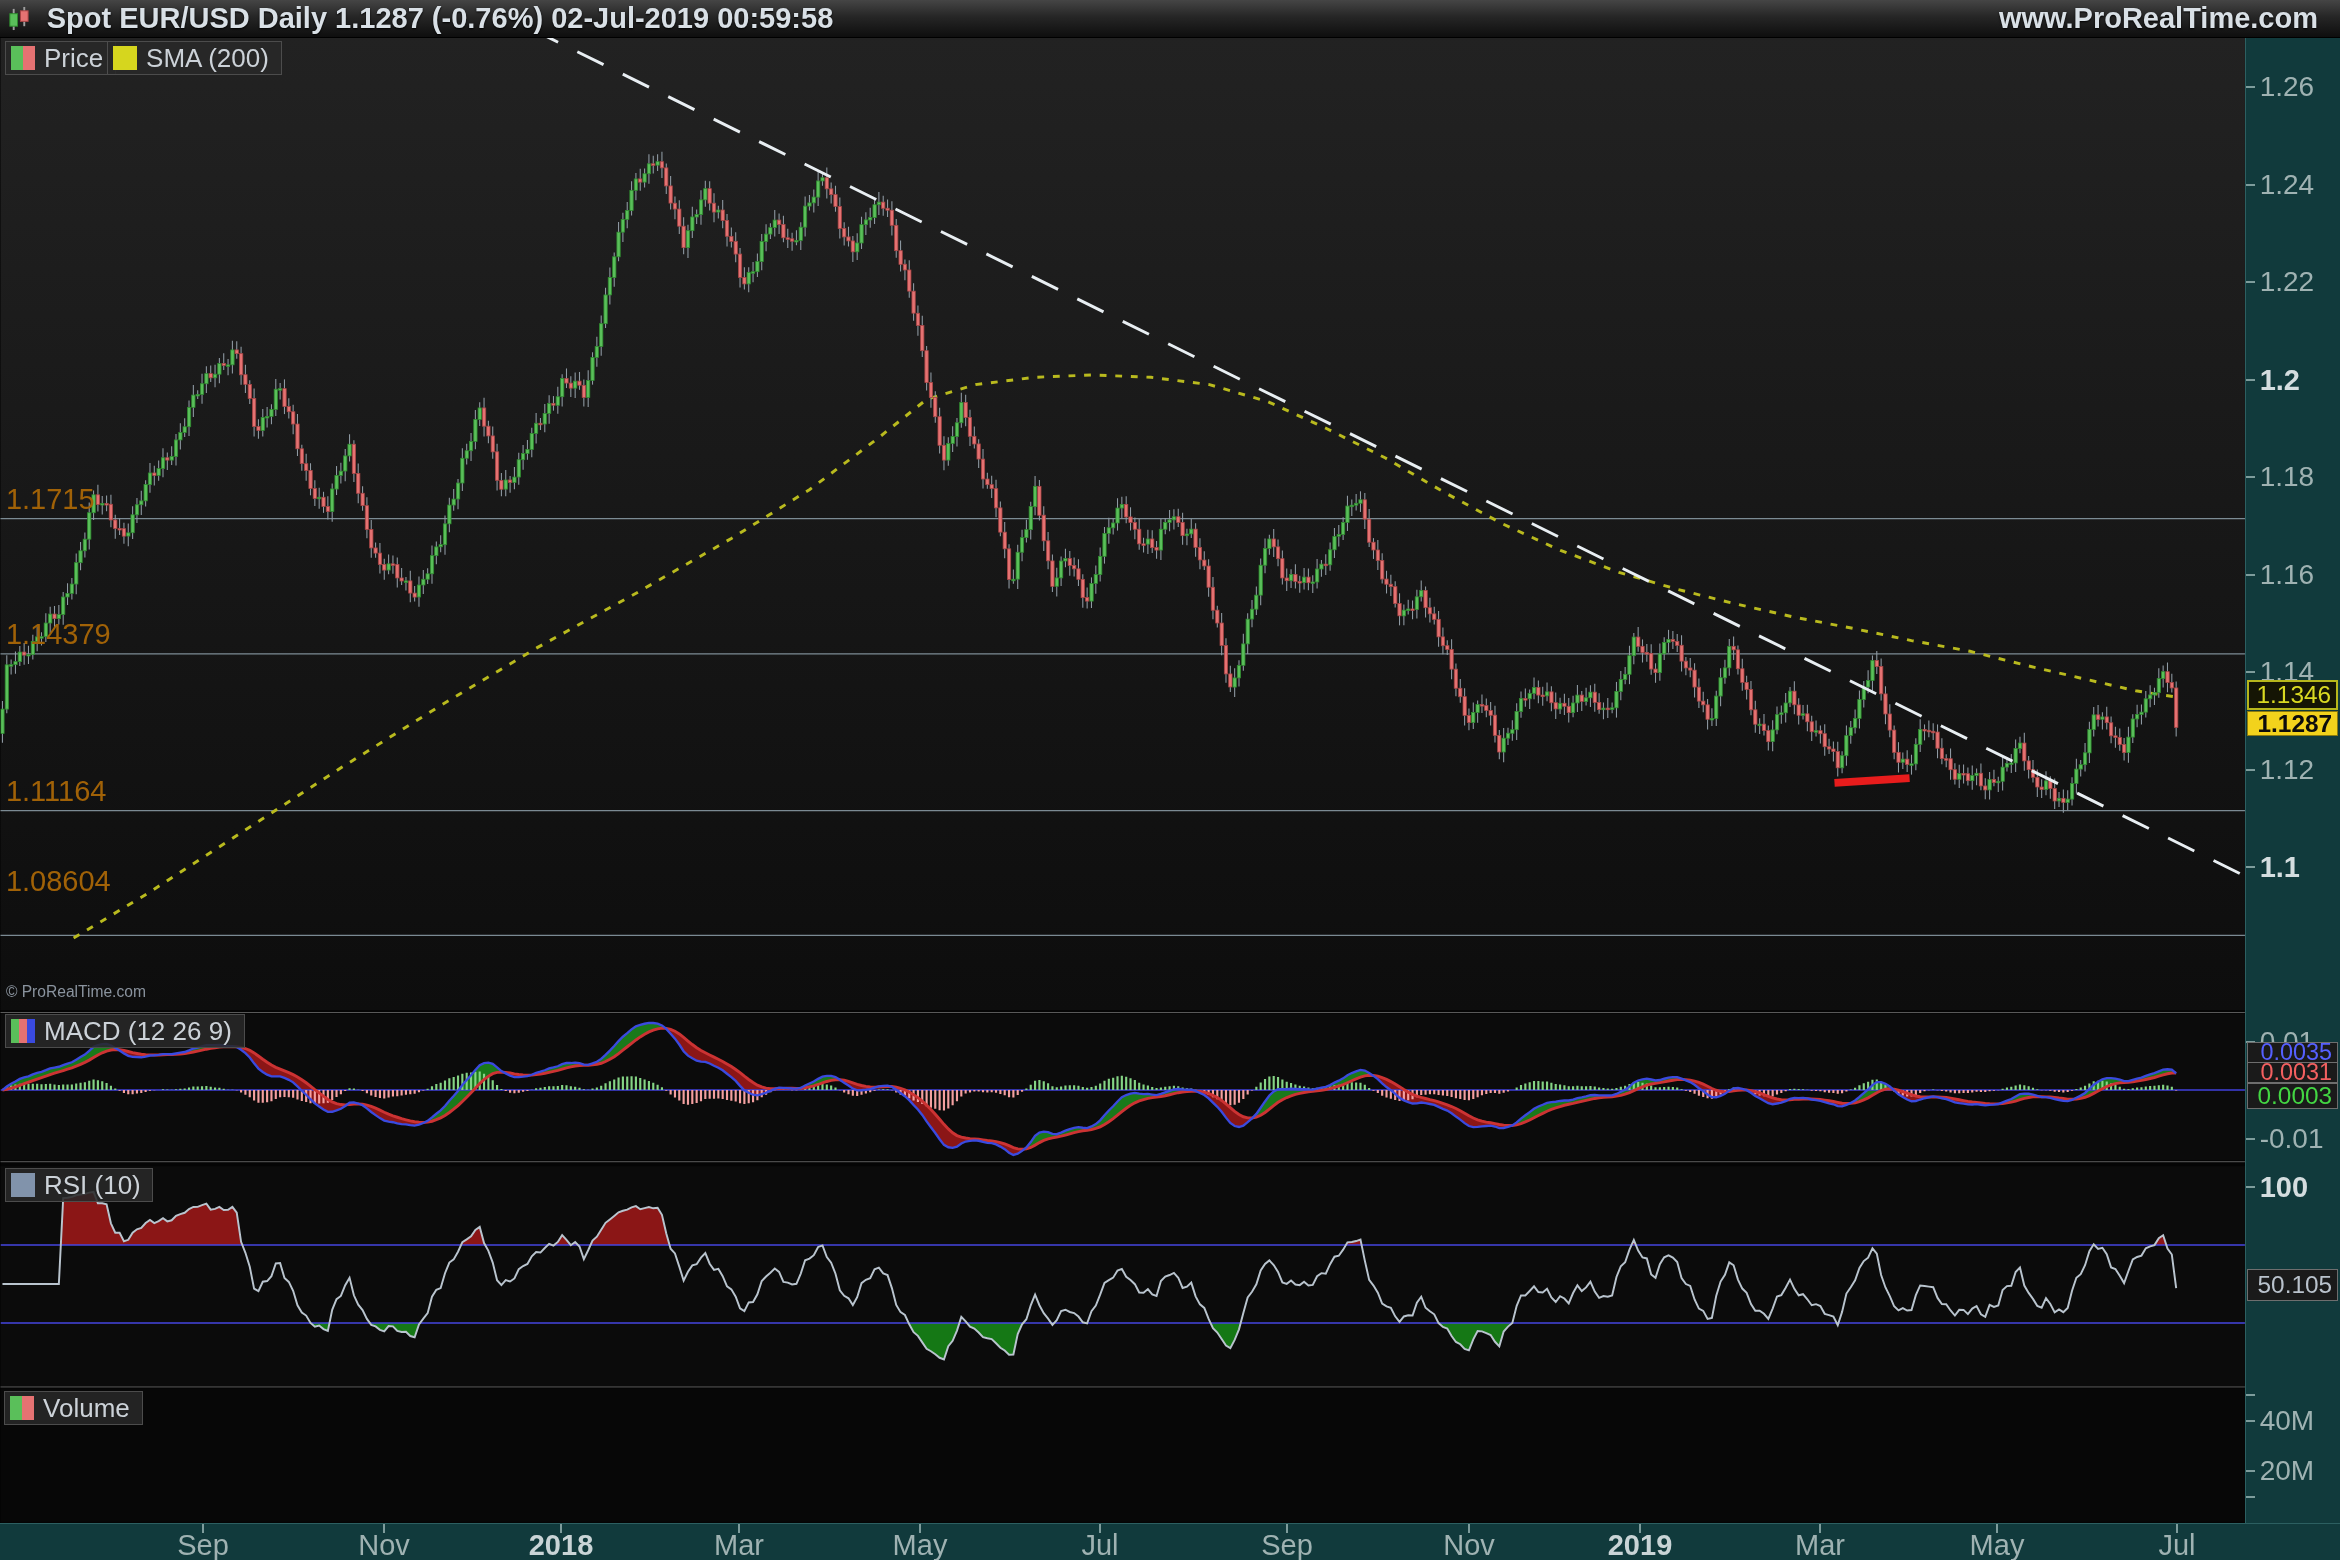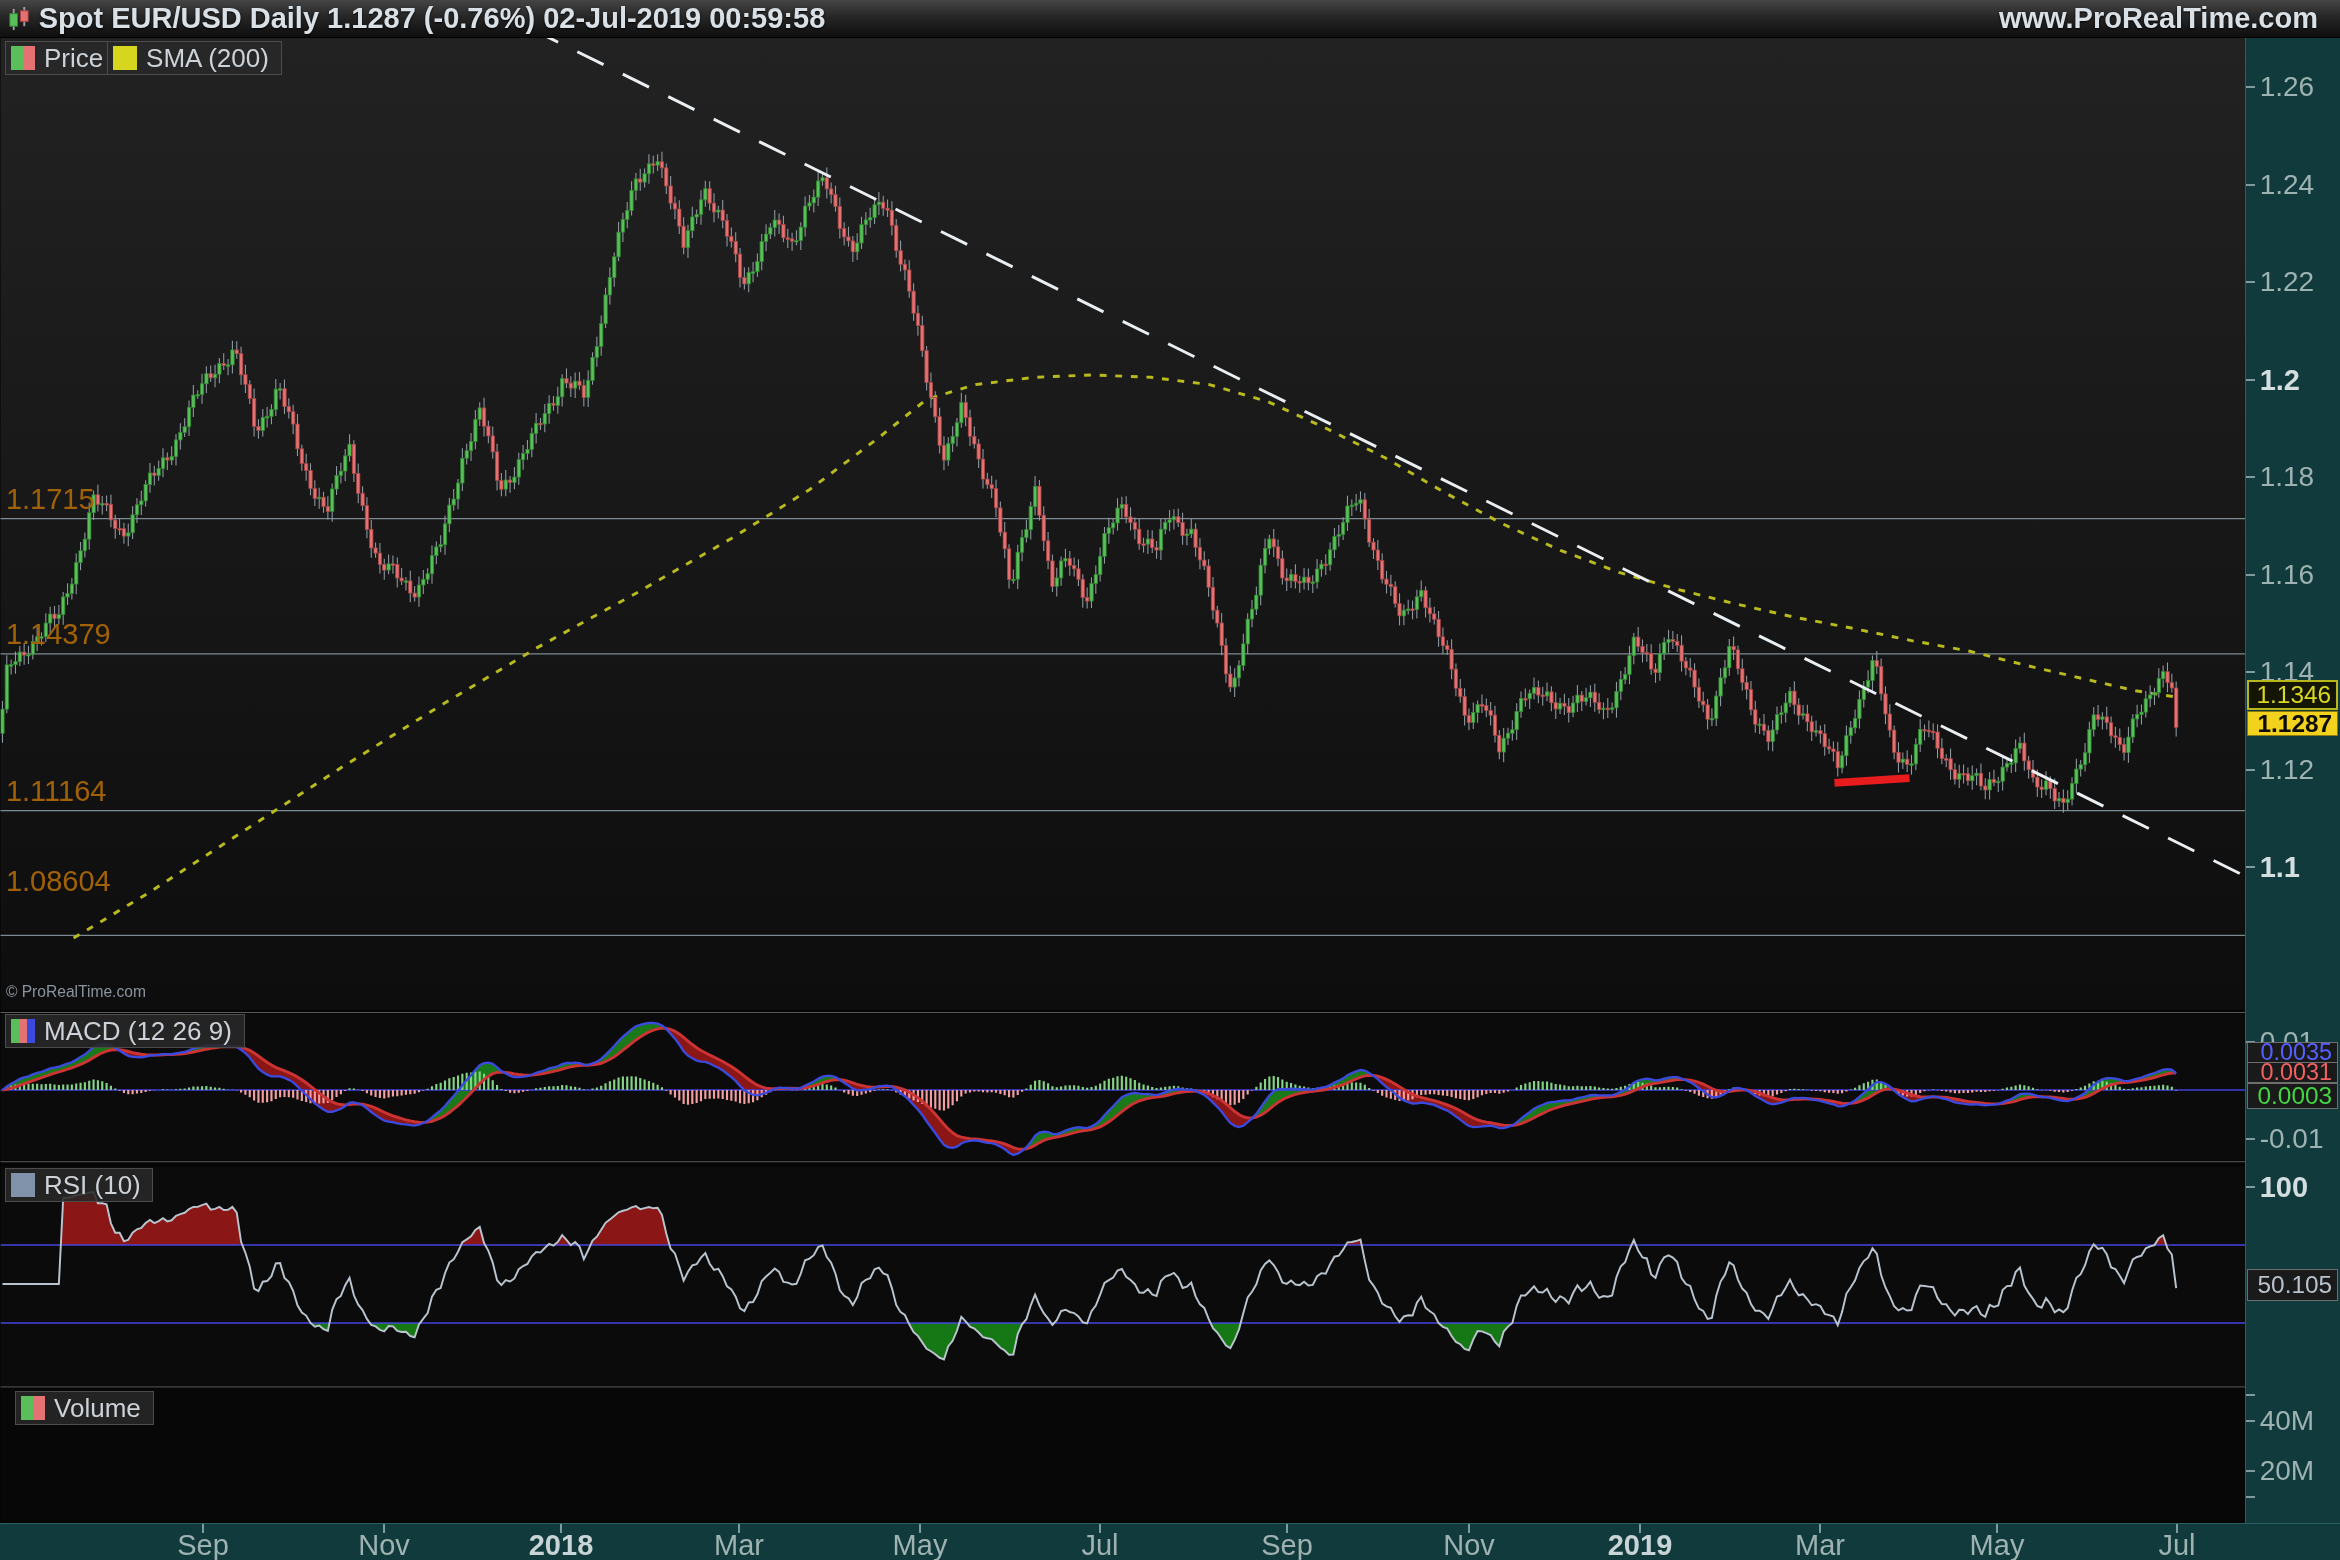--- a/index.html
+++ b/index.html
@@ -4,21 +4,21 @@
 <style>
   html,body{margin:0;padding:0;background:#000;}
   #root{position:relative;width:2341px;height:1560px;background:#000;overflow:hidden;
         font-family:"Liberation Sans",sans-serif;}
   .abs{position:absolute;}
 
   
   #titlebar{left:0;top:0;width:2341px;height:37px;display:flex;align-items:center;
     background:linear-gradient(#454545,#262626 45%,#0e0e0e);border-bottom:1px solid #000;}
   #title-icon{margin:0 7.8px 0 5.9px;display:block;}
-  .title-text{color:#d9e0e6;font-size:29px;font-weight:bold;white-space:nowrap;text-shadow:0 1px 2px #000;}
+  .title-text{color:#d9e0e6;font-size:29px;font-weight:bold;white-space:nowrap;text-shadow:0 1px 2px #000;margin-left:8px;}
   #website{margin-left:auto;padding-right:23px;}
 
   
   .legend{position:absolute;display:flex;align-items:center;gap:8.8px;height:34px;box-sizing:border-box;
     background:rgba(40,40,40,.88);border:1px solid #4c4c4c;padding:2px 11.7px 2px 4.9px;
     color:#ccd2d8;font-size:26px;white-space:nowrap;z-index:5;}
   .chip{width:24.4px;height:24.4px;display:flex;flex-shrink:0;}
   .chip span{flex:1;}
   .c-grn{background:#5abf5a;} .c-red{background:#e57272;} .c-blu{background:#3a4adf;}
   .c-yel{background:#d6d61e;} .c-rsi{background:#8193ab;}
@@ -1641,21 +1641,21 @@
         <span class="c-blu"></span>
       </span>
     <span>MACD (12 26 9)</span>
   </div>
   <div class="legend" style="left:4.9px;top:1168px;">
     <span class="chip">
         <span class="c-rsi"></span>
       </span>
     <span>RSI (10)</span>
   </div>
-  <div class="legend" style="left:15px;top:1391px;">
+  <div class="legend" style="left:4px;top:1391px;">
     <span class="chip">
         <span class="c-grn"></span>
         <span class="c-red"></span>
       </span>
     <span>Volume</span>
   </div>
 
   <div id="copyright" class="abs">© ProRealTime.com</div>
 
   <div id="levelLabels">

